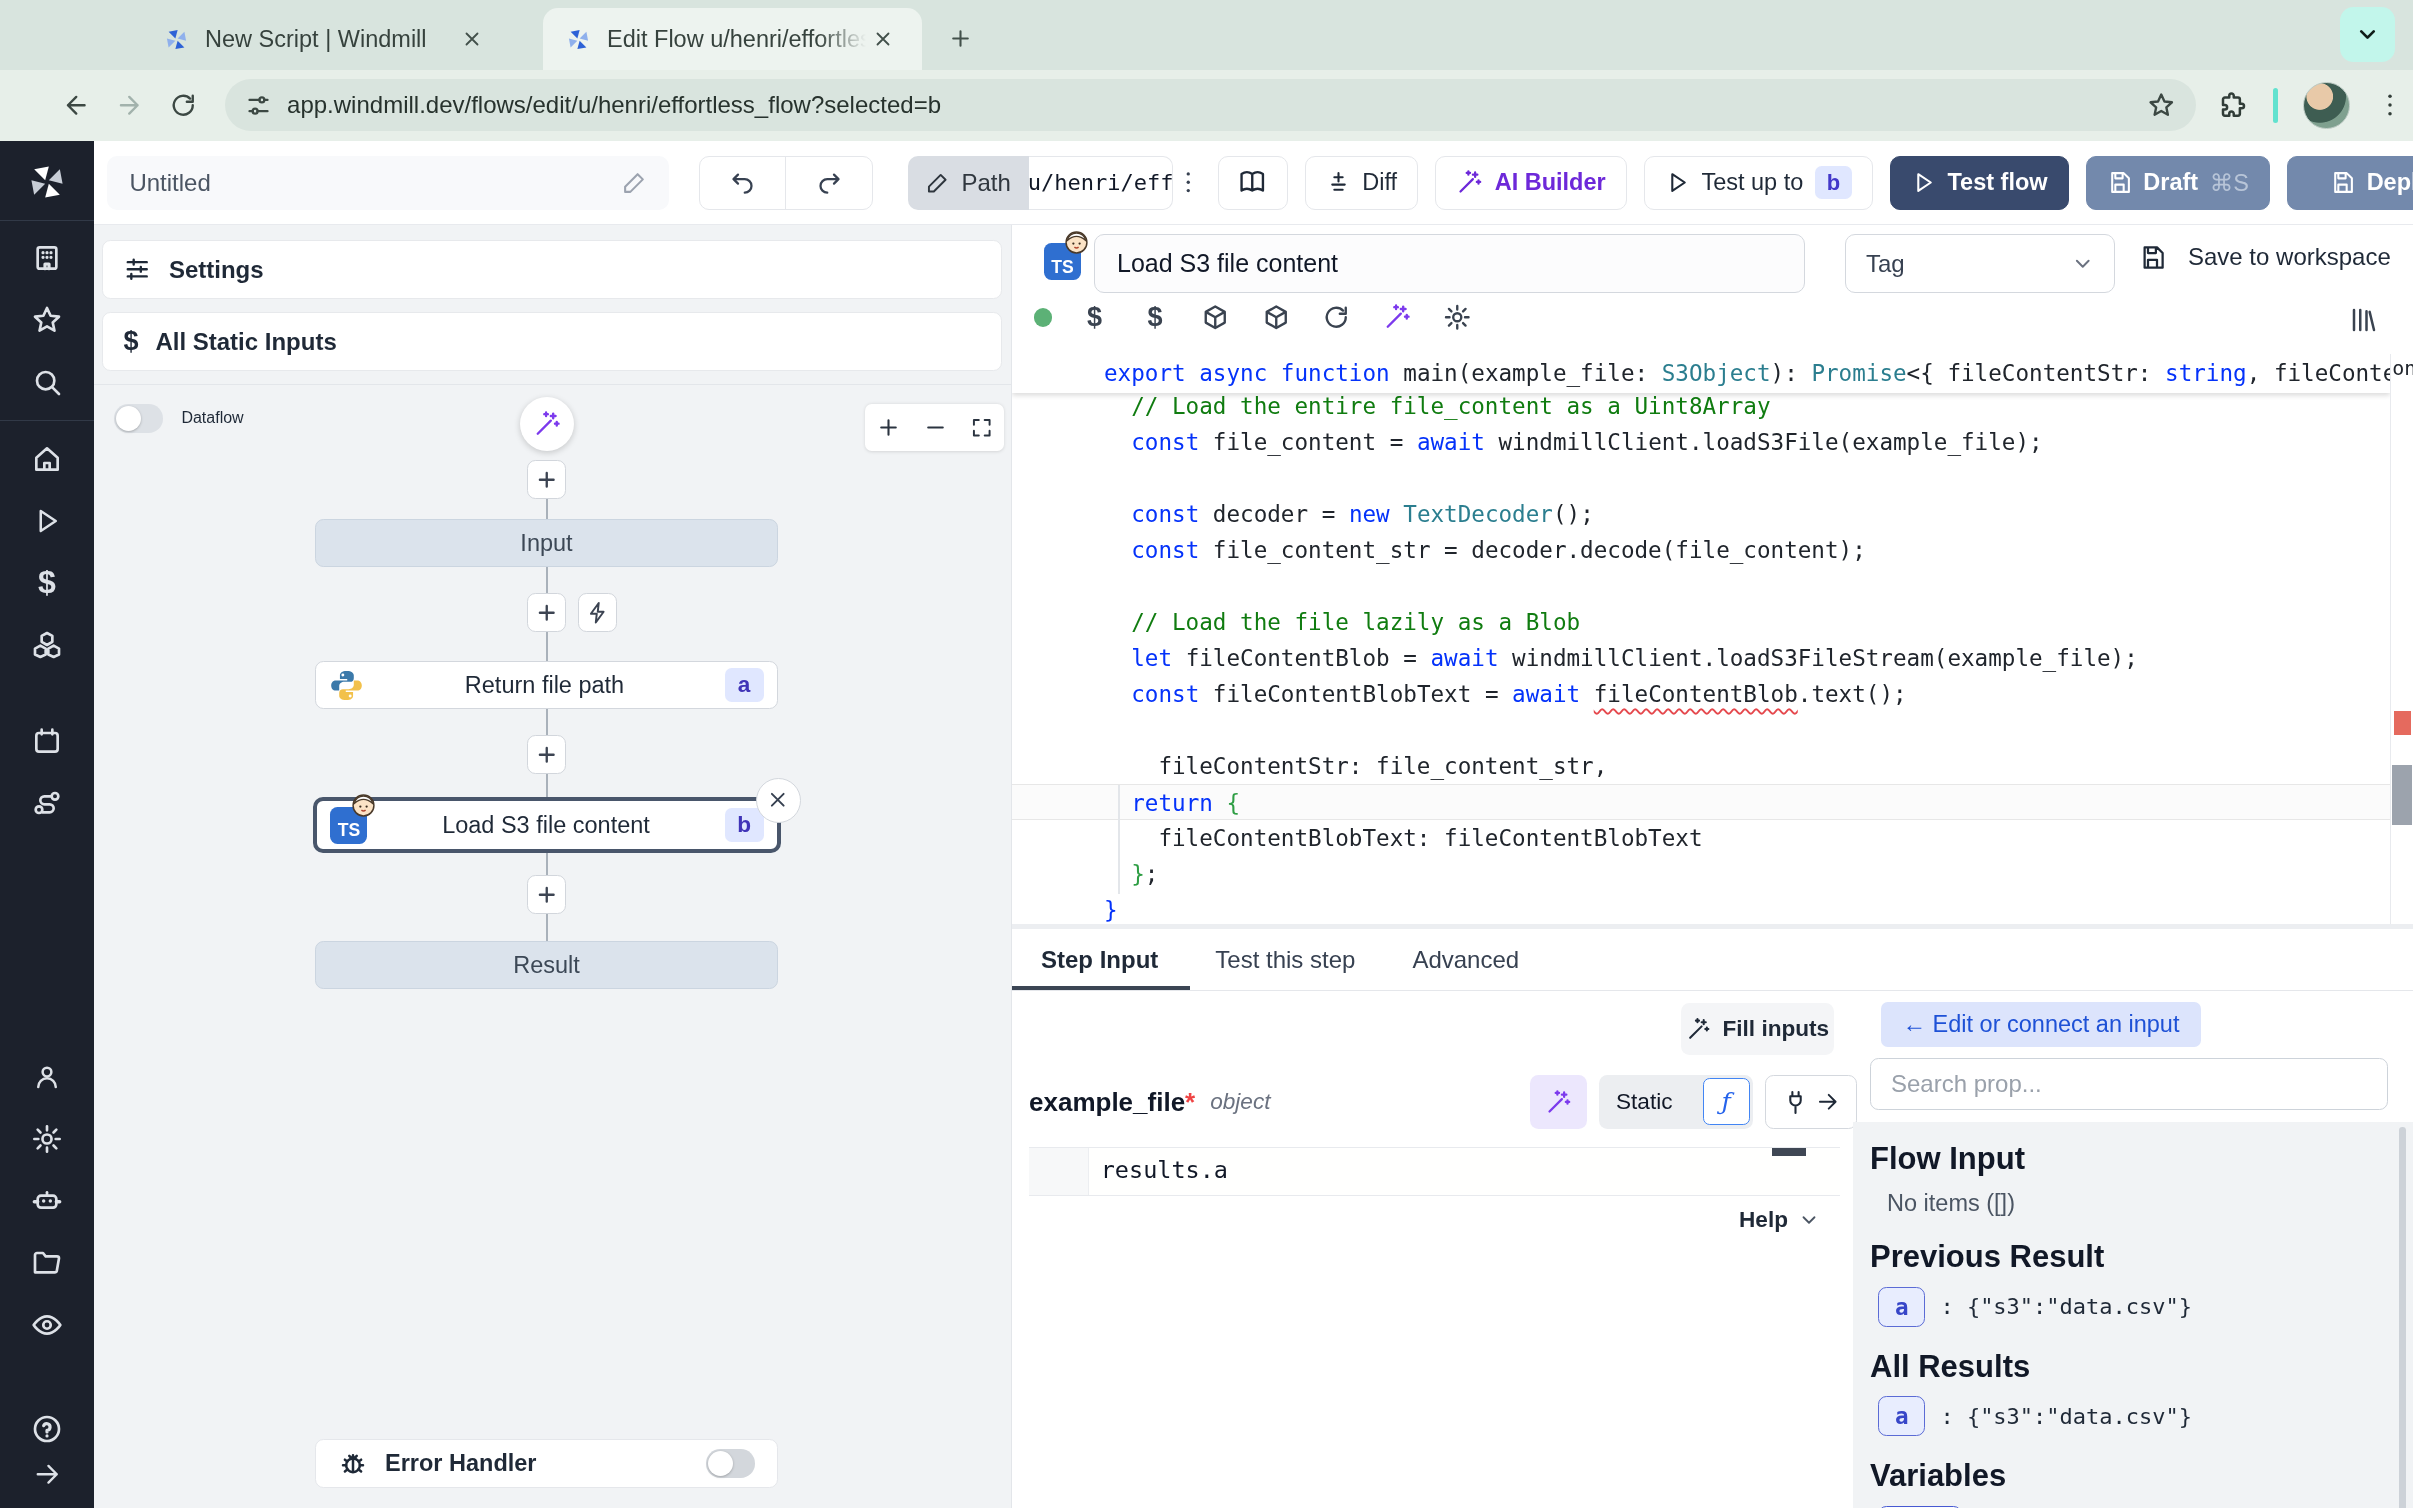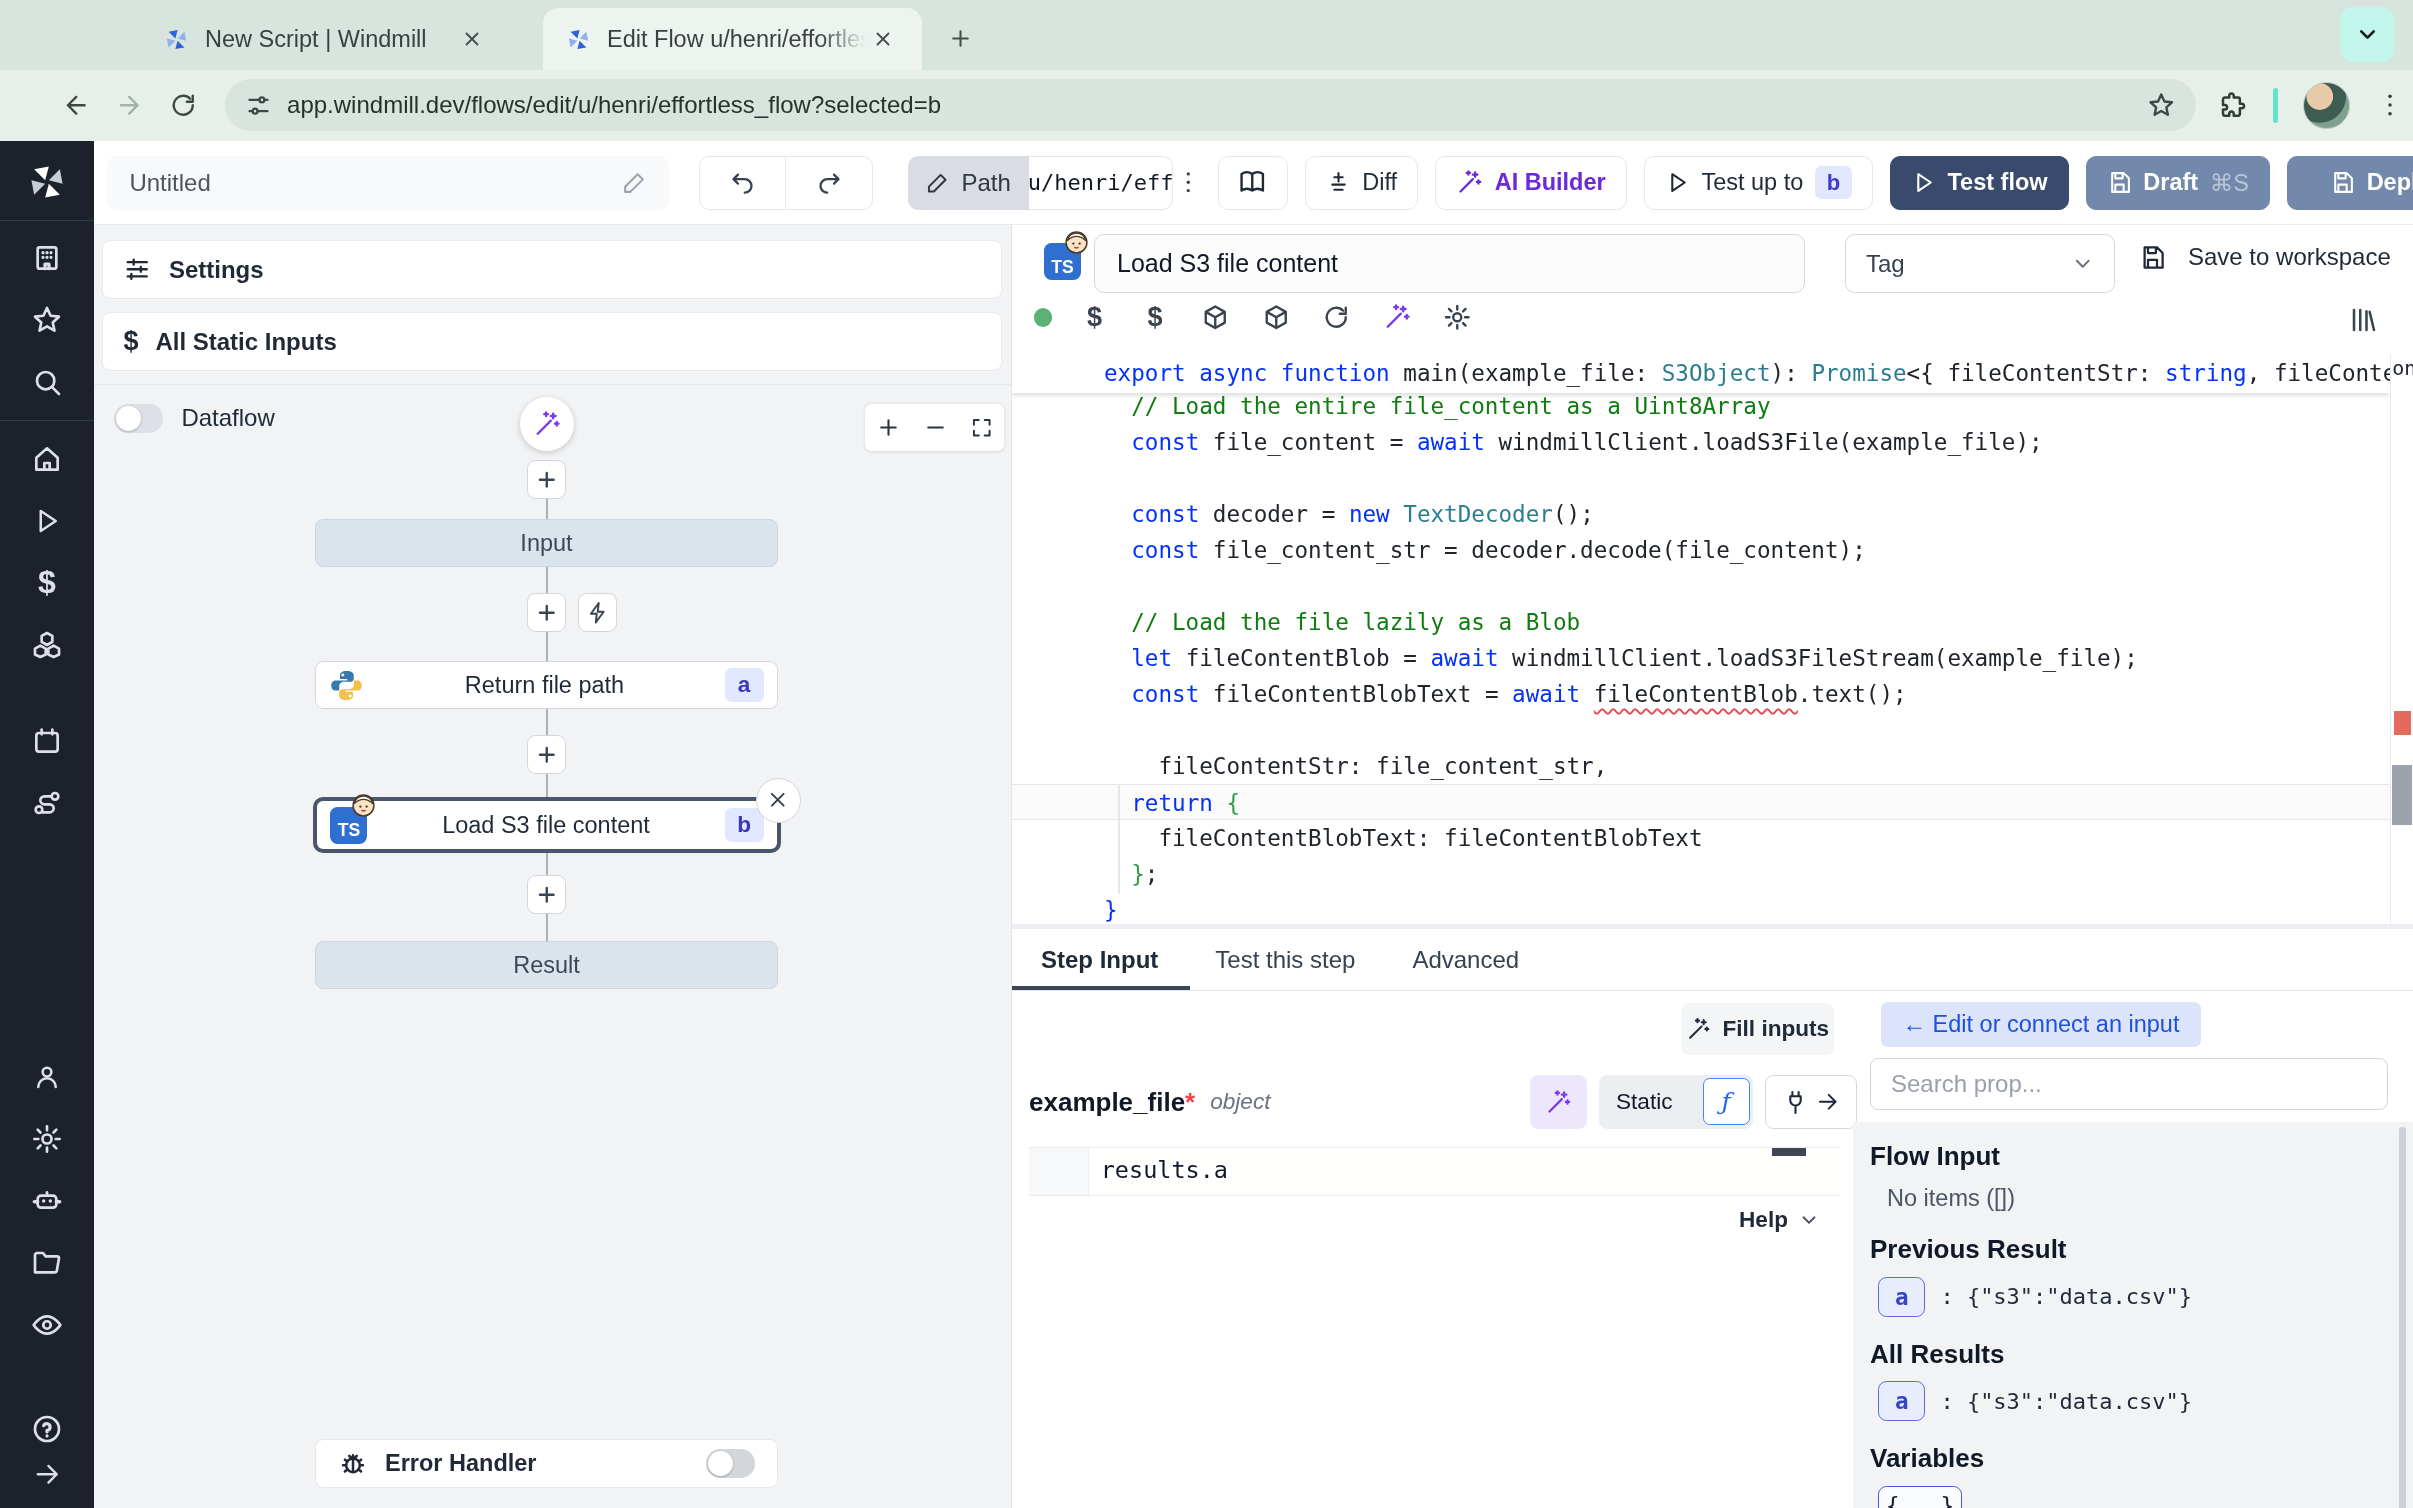--- a/index.html
+++ b/index.html
@@ -51,21 +51,21 @@
   .btn-dark { background:#394a6d; border-color:#394a6d; color:#fff; font-weight:bold; }
   .btn-slate { background:#7389ac; border-color:#7389ac; color:#fff; font-weight:bold; }
   .kbd { color:#b8c5d8; font-weight:normal; }
 
   
   .flowpanel { position:absolute; left:94px; top:84px; width:918px; bottom:0; background:#f1f3f5; border-right:0.8px solid #e3e6ea; }
   .card { position:absolute; left:8.4px; width:900px; height:59px; background:#fff; border:0.8px solid #e7e9ec; border-radius:8.4px; display:flex; align-items:center; gap:17px; padding:0 20px; font-size:24px; font-weight:bold; color:#1f2937; }
   .pdiv { position:absolute; left:0; width:100%; height:0.8px; background:#e3e6ea; }
   .toggle { width:49px; height:28.5px; border-radius:14.2px; background:#dde1e6; position:relative; flex:none; }
   .toggle .knob { position:absolute; left:1.7px; top:1.7px; width:25px; height:25px; border-radius:50%; background:#fff; box-shadow:0 0.8px 2.5px rgba(0,0,0,.25); }
-  .dataflow { position:absolute; left:20px; top:179px; display:flex; align-items:center; gap:18.4px; font-size:24px; color:#1f2937; }
+  .dataflow { position:absolute; left:20px; top:179px; display:flex; align-items:center; gap:18.4px; font-size:16px; color:#1f2937; }
   .aicircle { position:absolute; left:426px; top:172px; width:54px; height:54px; background:#fff; border-radius:50%; box-shadow:0 1.7px 6.7px rgba(0,0,0,.18); display:flex; align-items:center; justify-content:center; color:#7c3aed; }
   .zoomctl { position:absolute; left:771px; top:179px; width:139px; height:47px; background:#fff; border-radius:6.7px; box-shadow:0 0.8px 3.4px rgba(0,0,0,.12); display:flex; align-items:center; justify-content:space-around; color:#2b3440; }
   .vline { position:absolute; left:452px; width:1.7px; background:#a9b1ba; }
   .gplus { position:absolute; width:39px; height:39px; background:#fff; border:0.8px solid #d2d6dc; border-radius:8.4px; display:flex; align-items:center; justify-content:center; color:#3c4452; }
   .gnode { position:absolute; left:221px; width:463px; height:48px; border-radius:8.4px; display:flex; align-items:center; font-size:23.5px; }
   .gnode-gray { background:#dbe3ec; border:0.8px solid #cbd5e0; color:#3c4856; justify-content:center; }
   .gnode-white { background:#fff; border:0.8px solid #d3d7dd; color:#1f2937; padding:0 13.4px; }
   .gnode .nlabel { flex:1; text-align:center; }
   .nbadge { background:#e0e7ff; color:#4034b8; font-weight:bold; font-size:22.6px; border-radius:6.7px; width:39px; height:34px; display:flex; align-items:center; justify-content:center; flex:none; }
   .gnode-sel { left:219px; width:468px; height:56px; border:4.2px solid #49566b; border-radius:10px; }
@@ -124,21 +124,21 @@
   .exped .etext { font-family:"DejaVu Sans Mono",monospace; font-size:23.5px; color:#111827; padding:8.4px 0 0 11.7px; }
   .minisb { position:absolute; right:34px; top:0; width:34px; height:8.4px; background:#3f4754; }
   .helpln { position:absolute; left:727px; top:982px; display:flex; align-items:center; gap:10px; font-size:22.6px; font-weight:bold; color:#1f2937; }
 
   
   .conn { position:absolute; left:841px; top:768px; right:0; bottom:0; }
   .connback { position:absolute; left:28px; top:9.2px; width:320px; height:45px; background:#dce4fc; border-radius:6.7px; display:flex; align-items:center; justify-content:center; font-size:23.5px; color:#1e51d6; }
   .connsearch { position:absolute; left:17px; top:65px; width:518px; height:52px; border:0.8px solid #cdd3da; border-radius:8.4px; font-size:24px; color:#374151; padding:0 20px; font-family:"Liberation Sans",sans-serif; background:#fff; }
   .connsearch::placeholder { color:#9aa1ab; }
   .connbody { position:absolute; left:0; right:0; top:129px; bottom:0; background:#f1f3f5; padding:17px 0 0 17px; }
-  .ch { font-size:26px; font-weight:bold; color:#111827; margin-top:22px; }
+  .ch { font-size:31px; font-weight:bold; color:#111827; margin-top:22px; }
   .ch:first-child { margin-top:1.7px; }
   .cempty { font-size:23.5px; color:#4b5563; margin:13.4px 0 0 17px; }
   .crow { display:flex; align-items:center; gap:15px; margin:11.7px 0 0 8.4px; font-family:"DejaVu Sans Mono",monospace; font-size:22px; color:#1f2937; }
   .cbadge { min-width:47px; height:40px; background:#e8edfe; border:1.7px solid #5b6bd5; border-radius:8.4px; color:#3746c8; font-weight:bold; font-size:22.6px; display:flex; align-items:center; justify-content:center; padding:0 6.7px; }
   .cbadge.plain { background:#fbfcff; border-color:#4759d2; color:#111827; font-weight:normal; }
   .connsb { position:absolute; right:6.7px; top:134px; width:7.5px; height:469px; background:#cdd2d8; border-radius:3.4px; }
 </style>
 </head>
 <body>
 

